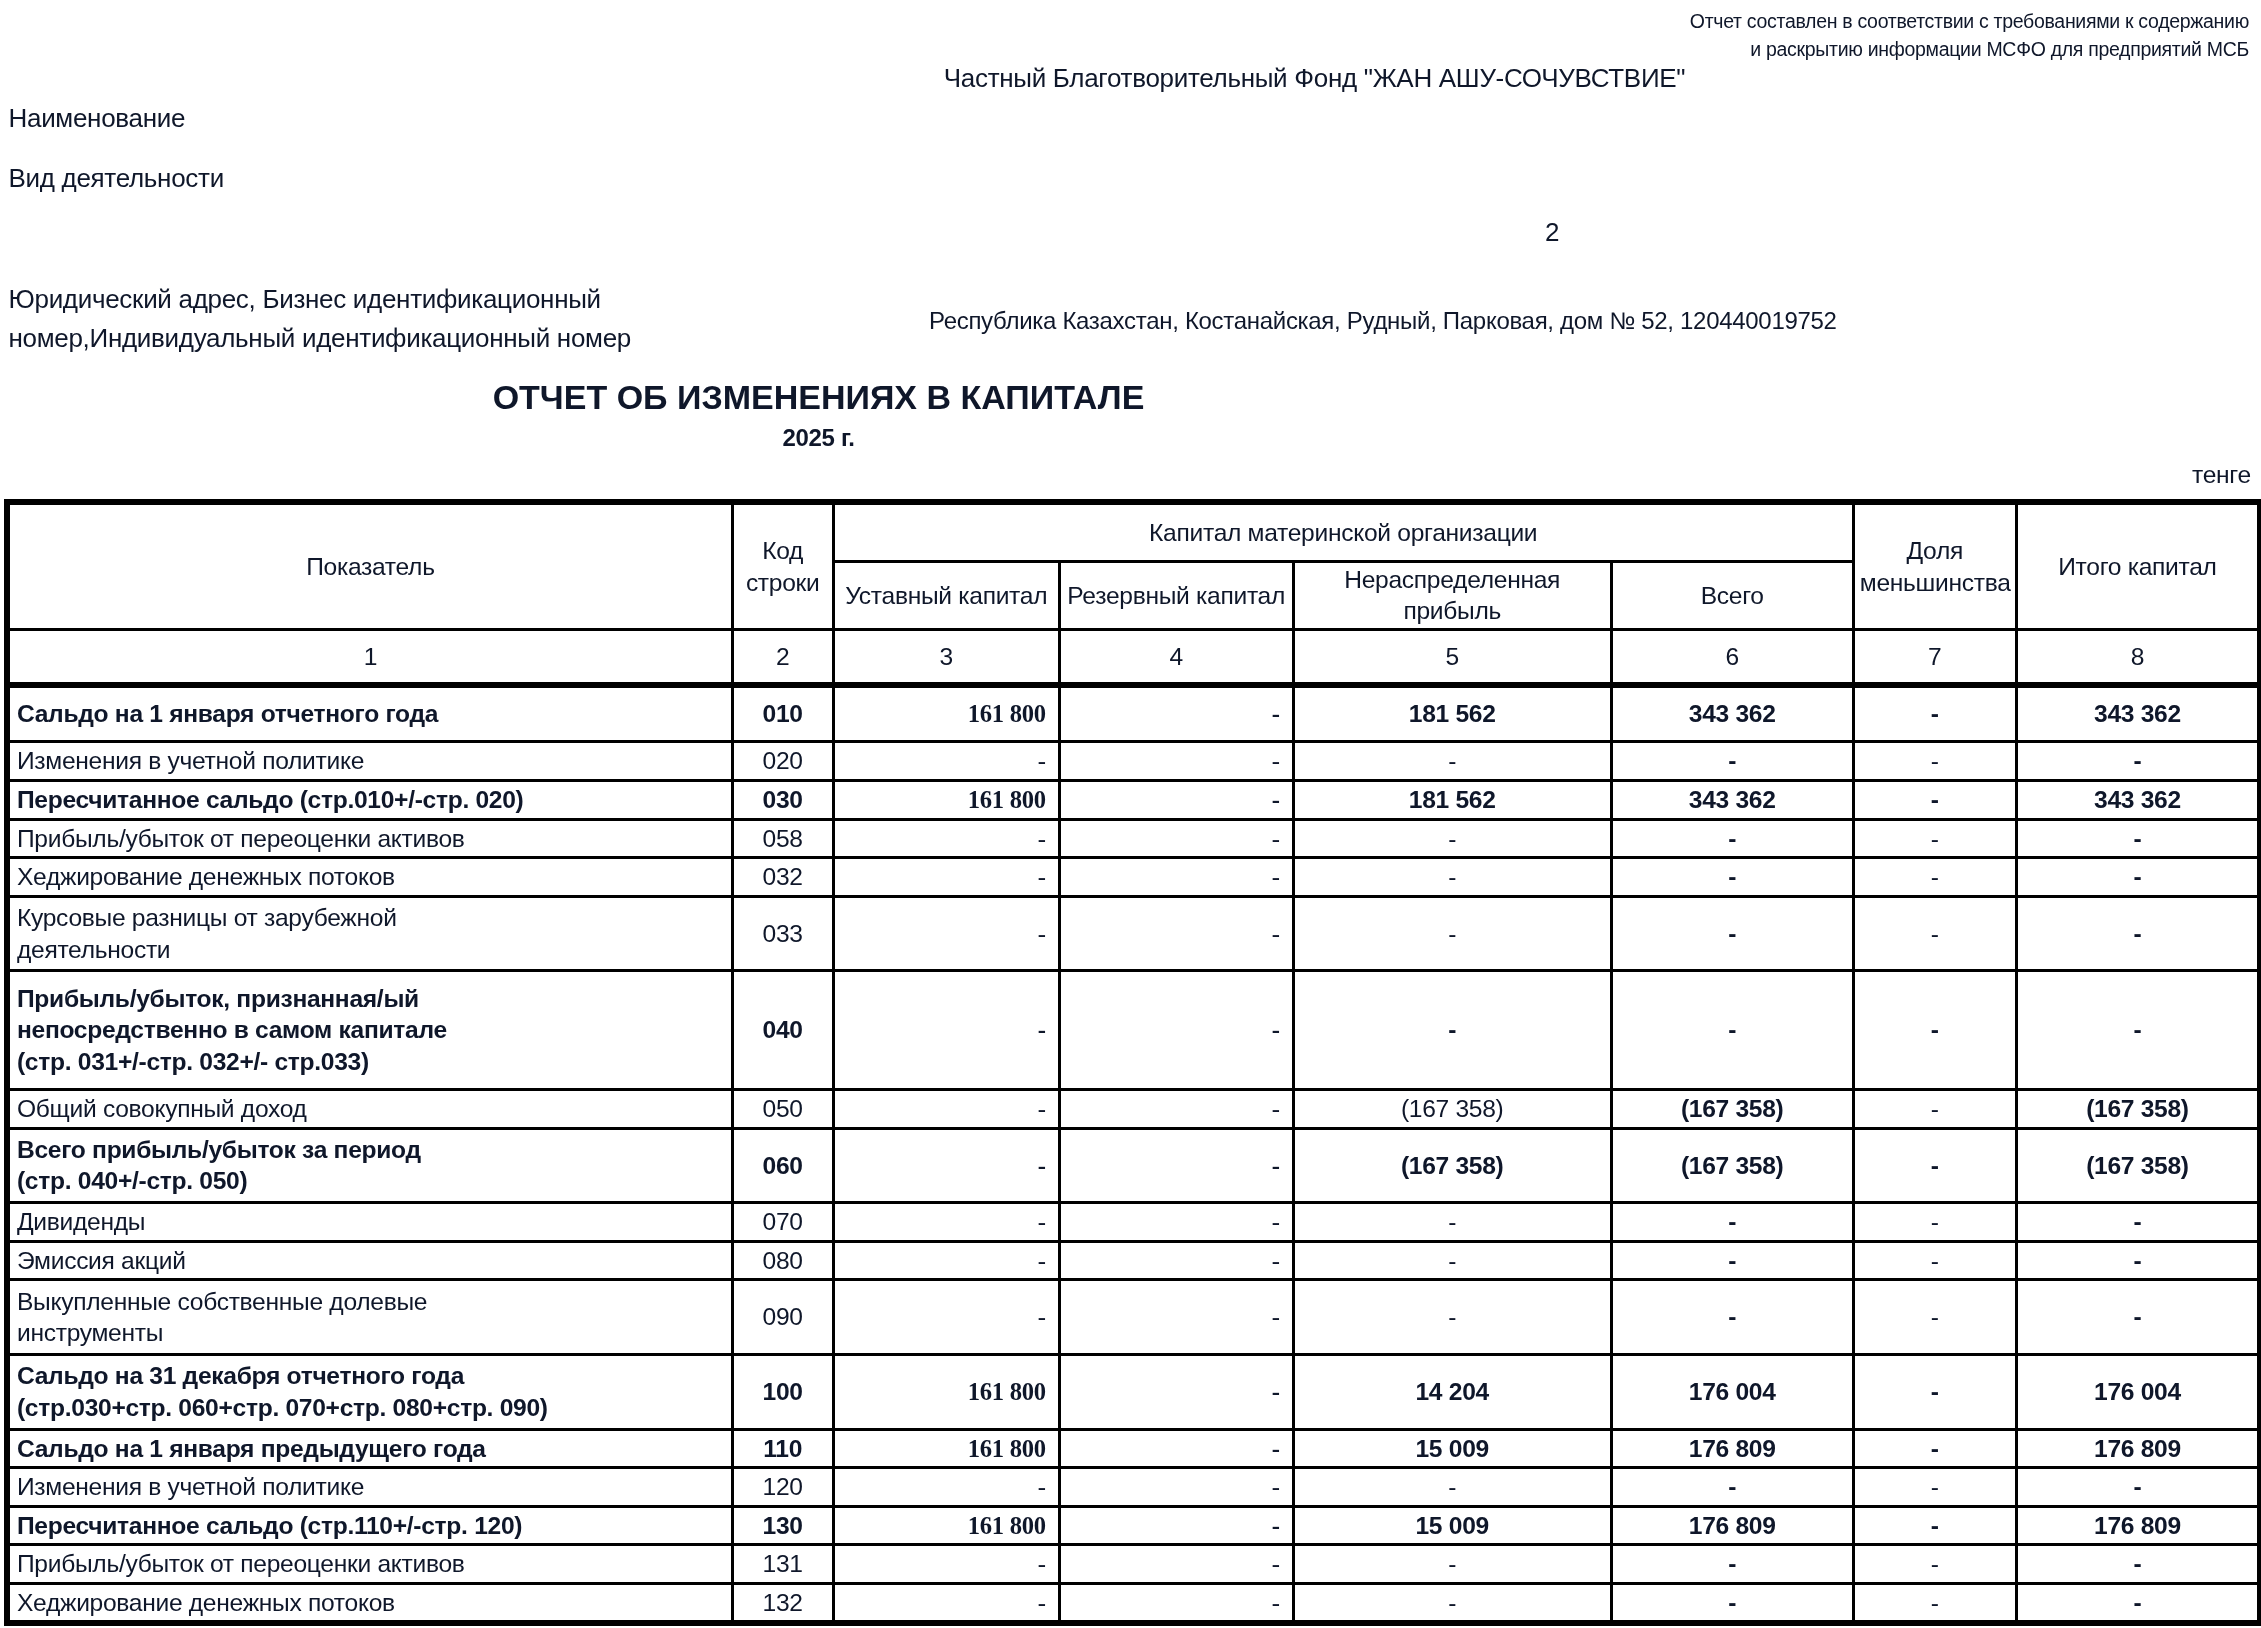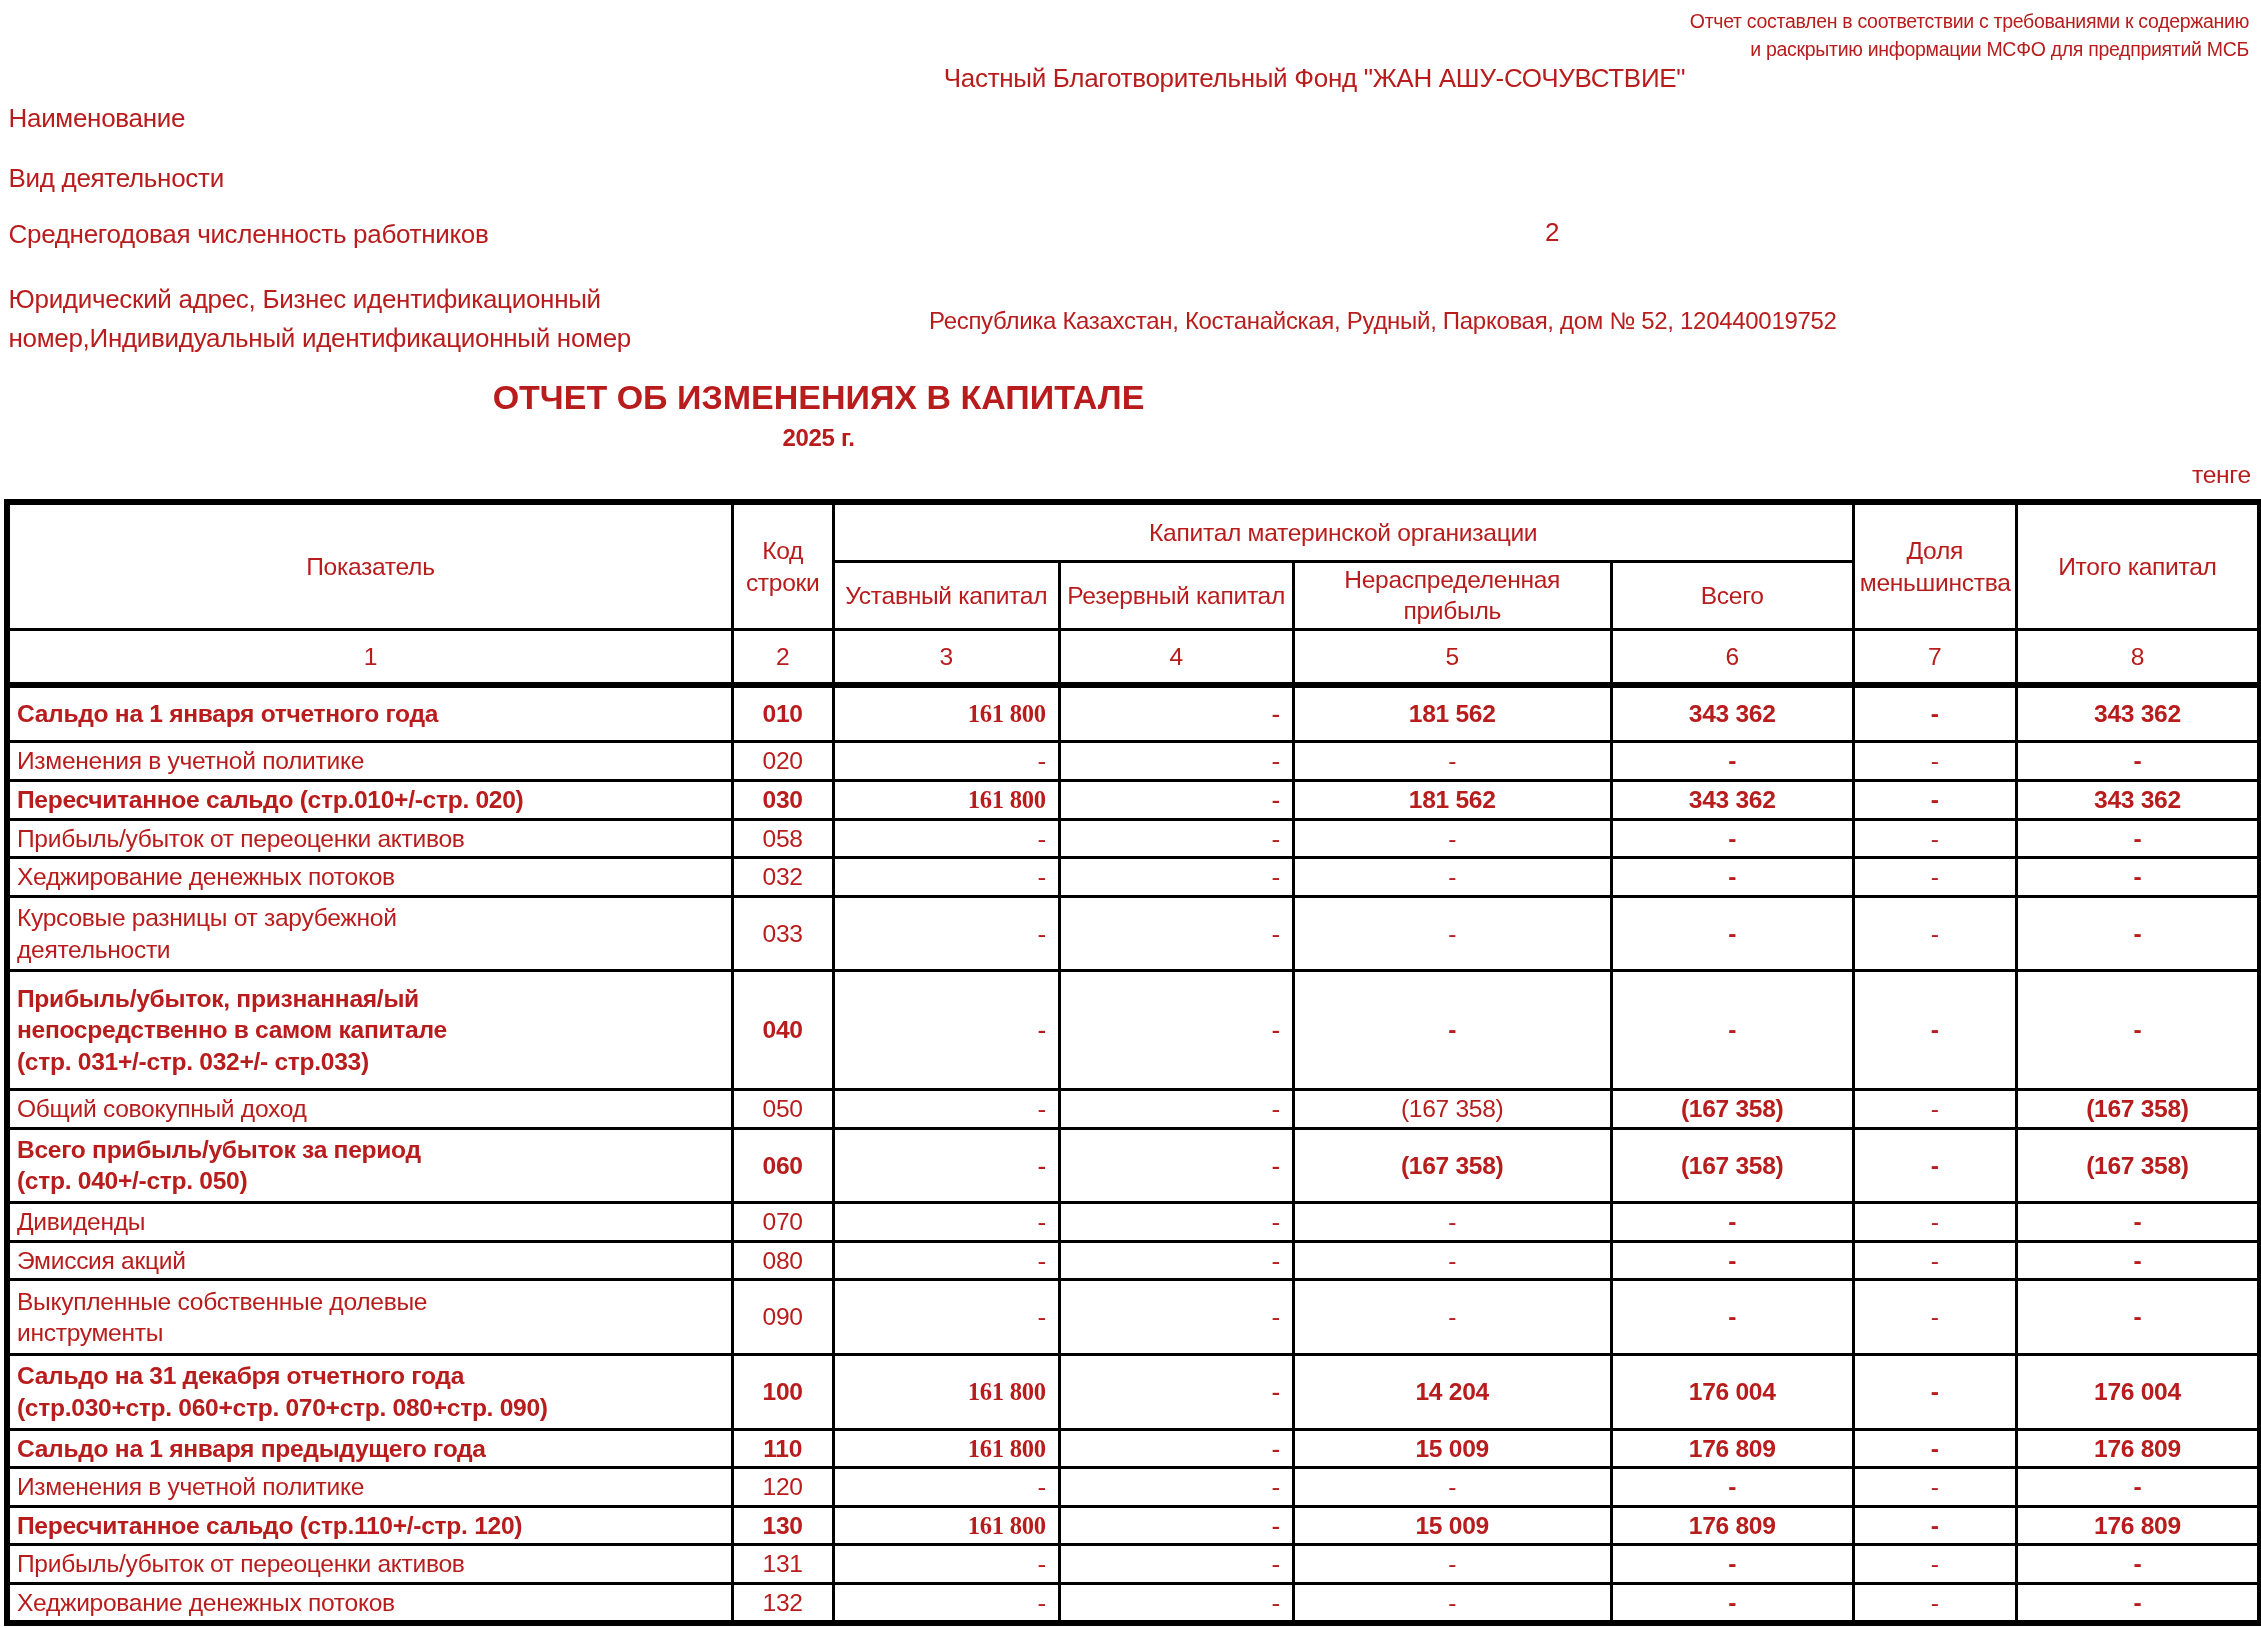--- a/index.html
+++ b/index.html
@@ -1,18 +1,18 @@
 <!DOCTYPE html>
 <html style="font-size:13.6px"><head>
 <meta charset="utf-8">
 <style>
   html,body { margin:0; padding:0; background:#e8e8e8; }
   .page {
     position:relative; width:2261px; height:1628px; overflow:hidden;
-    background:#ffffff; color:#b91c1c;
+    background:#ffffff; color:#0f172a;
     font-family:"Liberation Sans", sans-serif;
     letter-spacing:-0.3px;
   }
   .notice { position:absolute; top:6.8px; right:12px; text-align:right; font-size:19.5px; line-height:1.45; }
   .company { position:absolute; top:63px; left:763px; width:1103px; text-align:center; font-size:26px; }
   .lbl { position:absolute; left:8.5px; font-size:26px; }
   .lbl-name { top:103px;text-align:center; }
   .lbl-activity { top:163px; }
   .lbl-headcount { top:219px; }
   .val-headcount { position:absolute; left:1545px; top:217px; font-size:26px; }
@@ -51,21 +51,20 @@
 
   <div class="notice">
     <div>Отчет составлен в соответствии с требованиями к содержанию</div>
     <div>и раскрытию информации МСФО для предприятий МСБ</div>
   </div>
 
   <div class="company">Частный Благотворительный Фонд "ЖАН АШУ-СОЧУВСТВИЕ"</div>
 
   <div class="lbl lbl-name">Наименование</div>
   <div class="lbl lbl-activity">Вид деятельности</div>
-  <div class="lbl lbl-headcount">Среднегодовая численность работников</div>
   <div class="val-headcount">2</div>
   <div class="lbl lbl-address">Юридический адрес, Бизнес идентификационный номер,Индивидуальный идентификационный номер</div>
   <div class="val-address">Республика Казахстан, Костанайская, Рудный, Парковая, дом № 52, 120440019752</div>
 
   <div class="title">ОТЧЕТ ОБ ИЗМЕНЕНИЯХ В КАПИТАЛЕ</div>
   <div class="year">2025 г.</div>
   <div class="currency">тенге</div>
 
   <table class="report">
     <colgroup>

